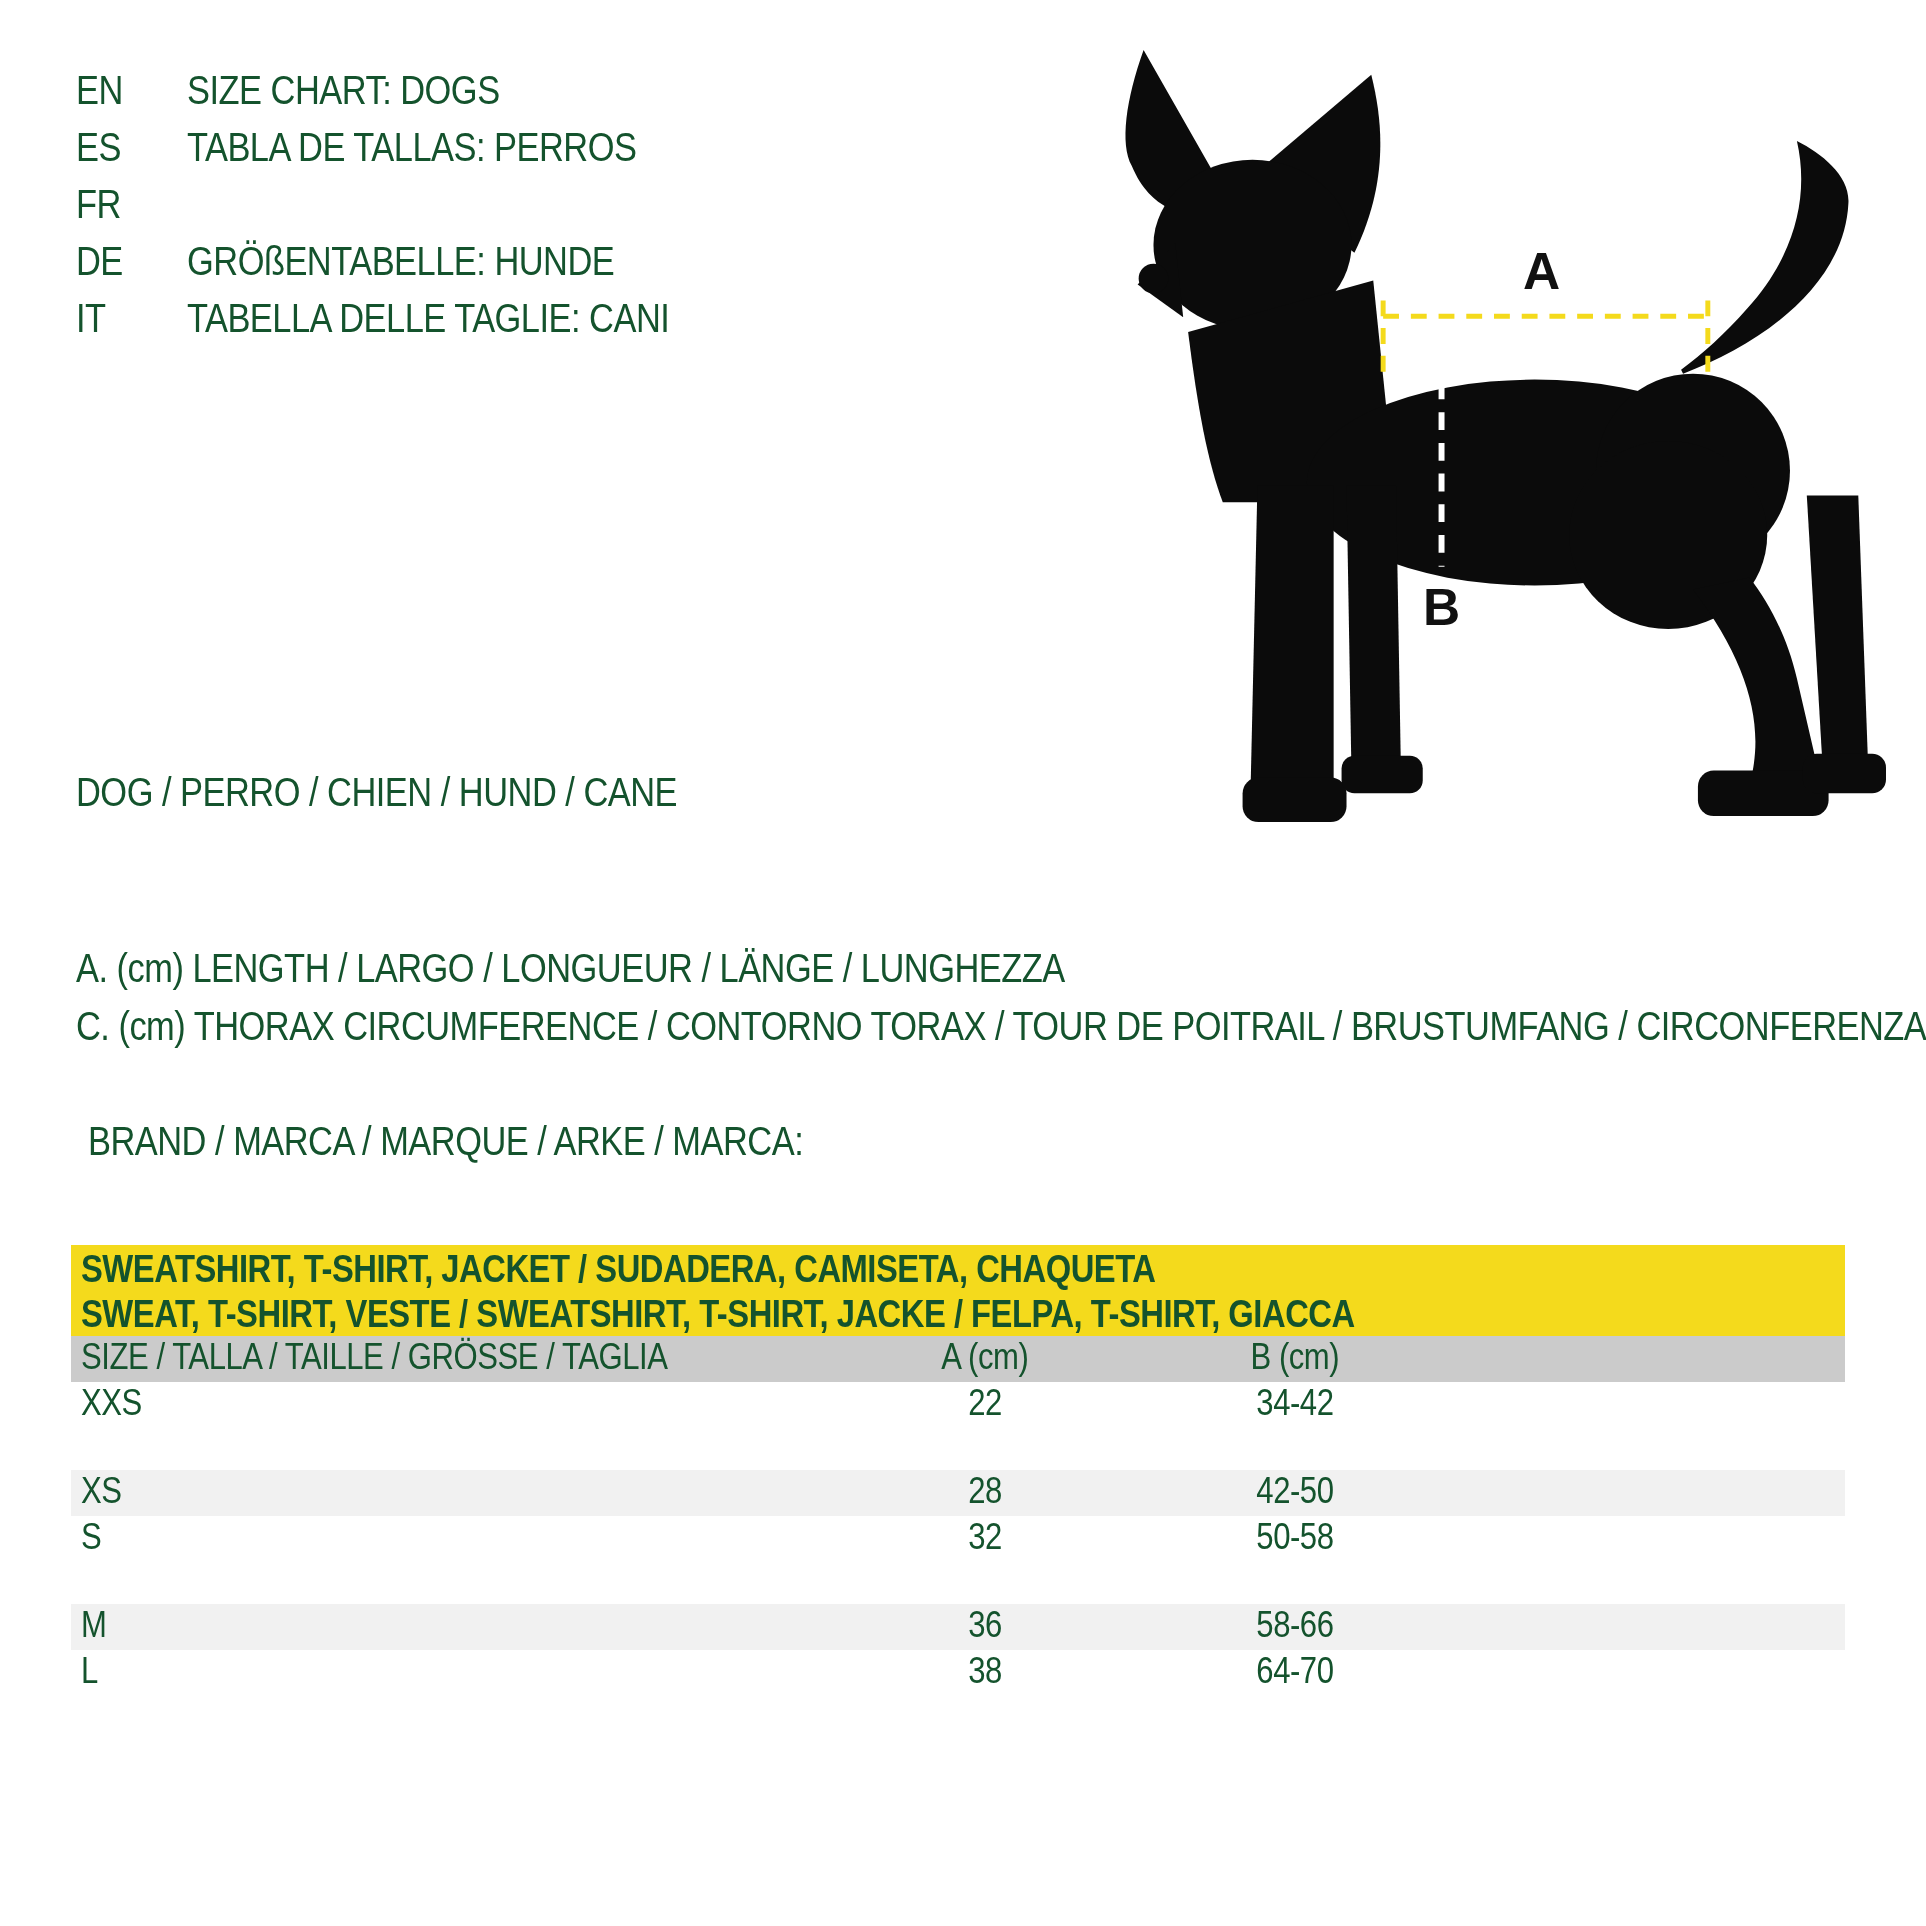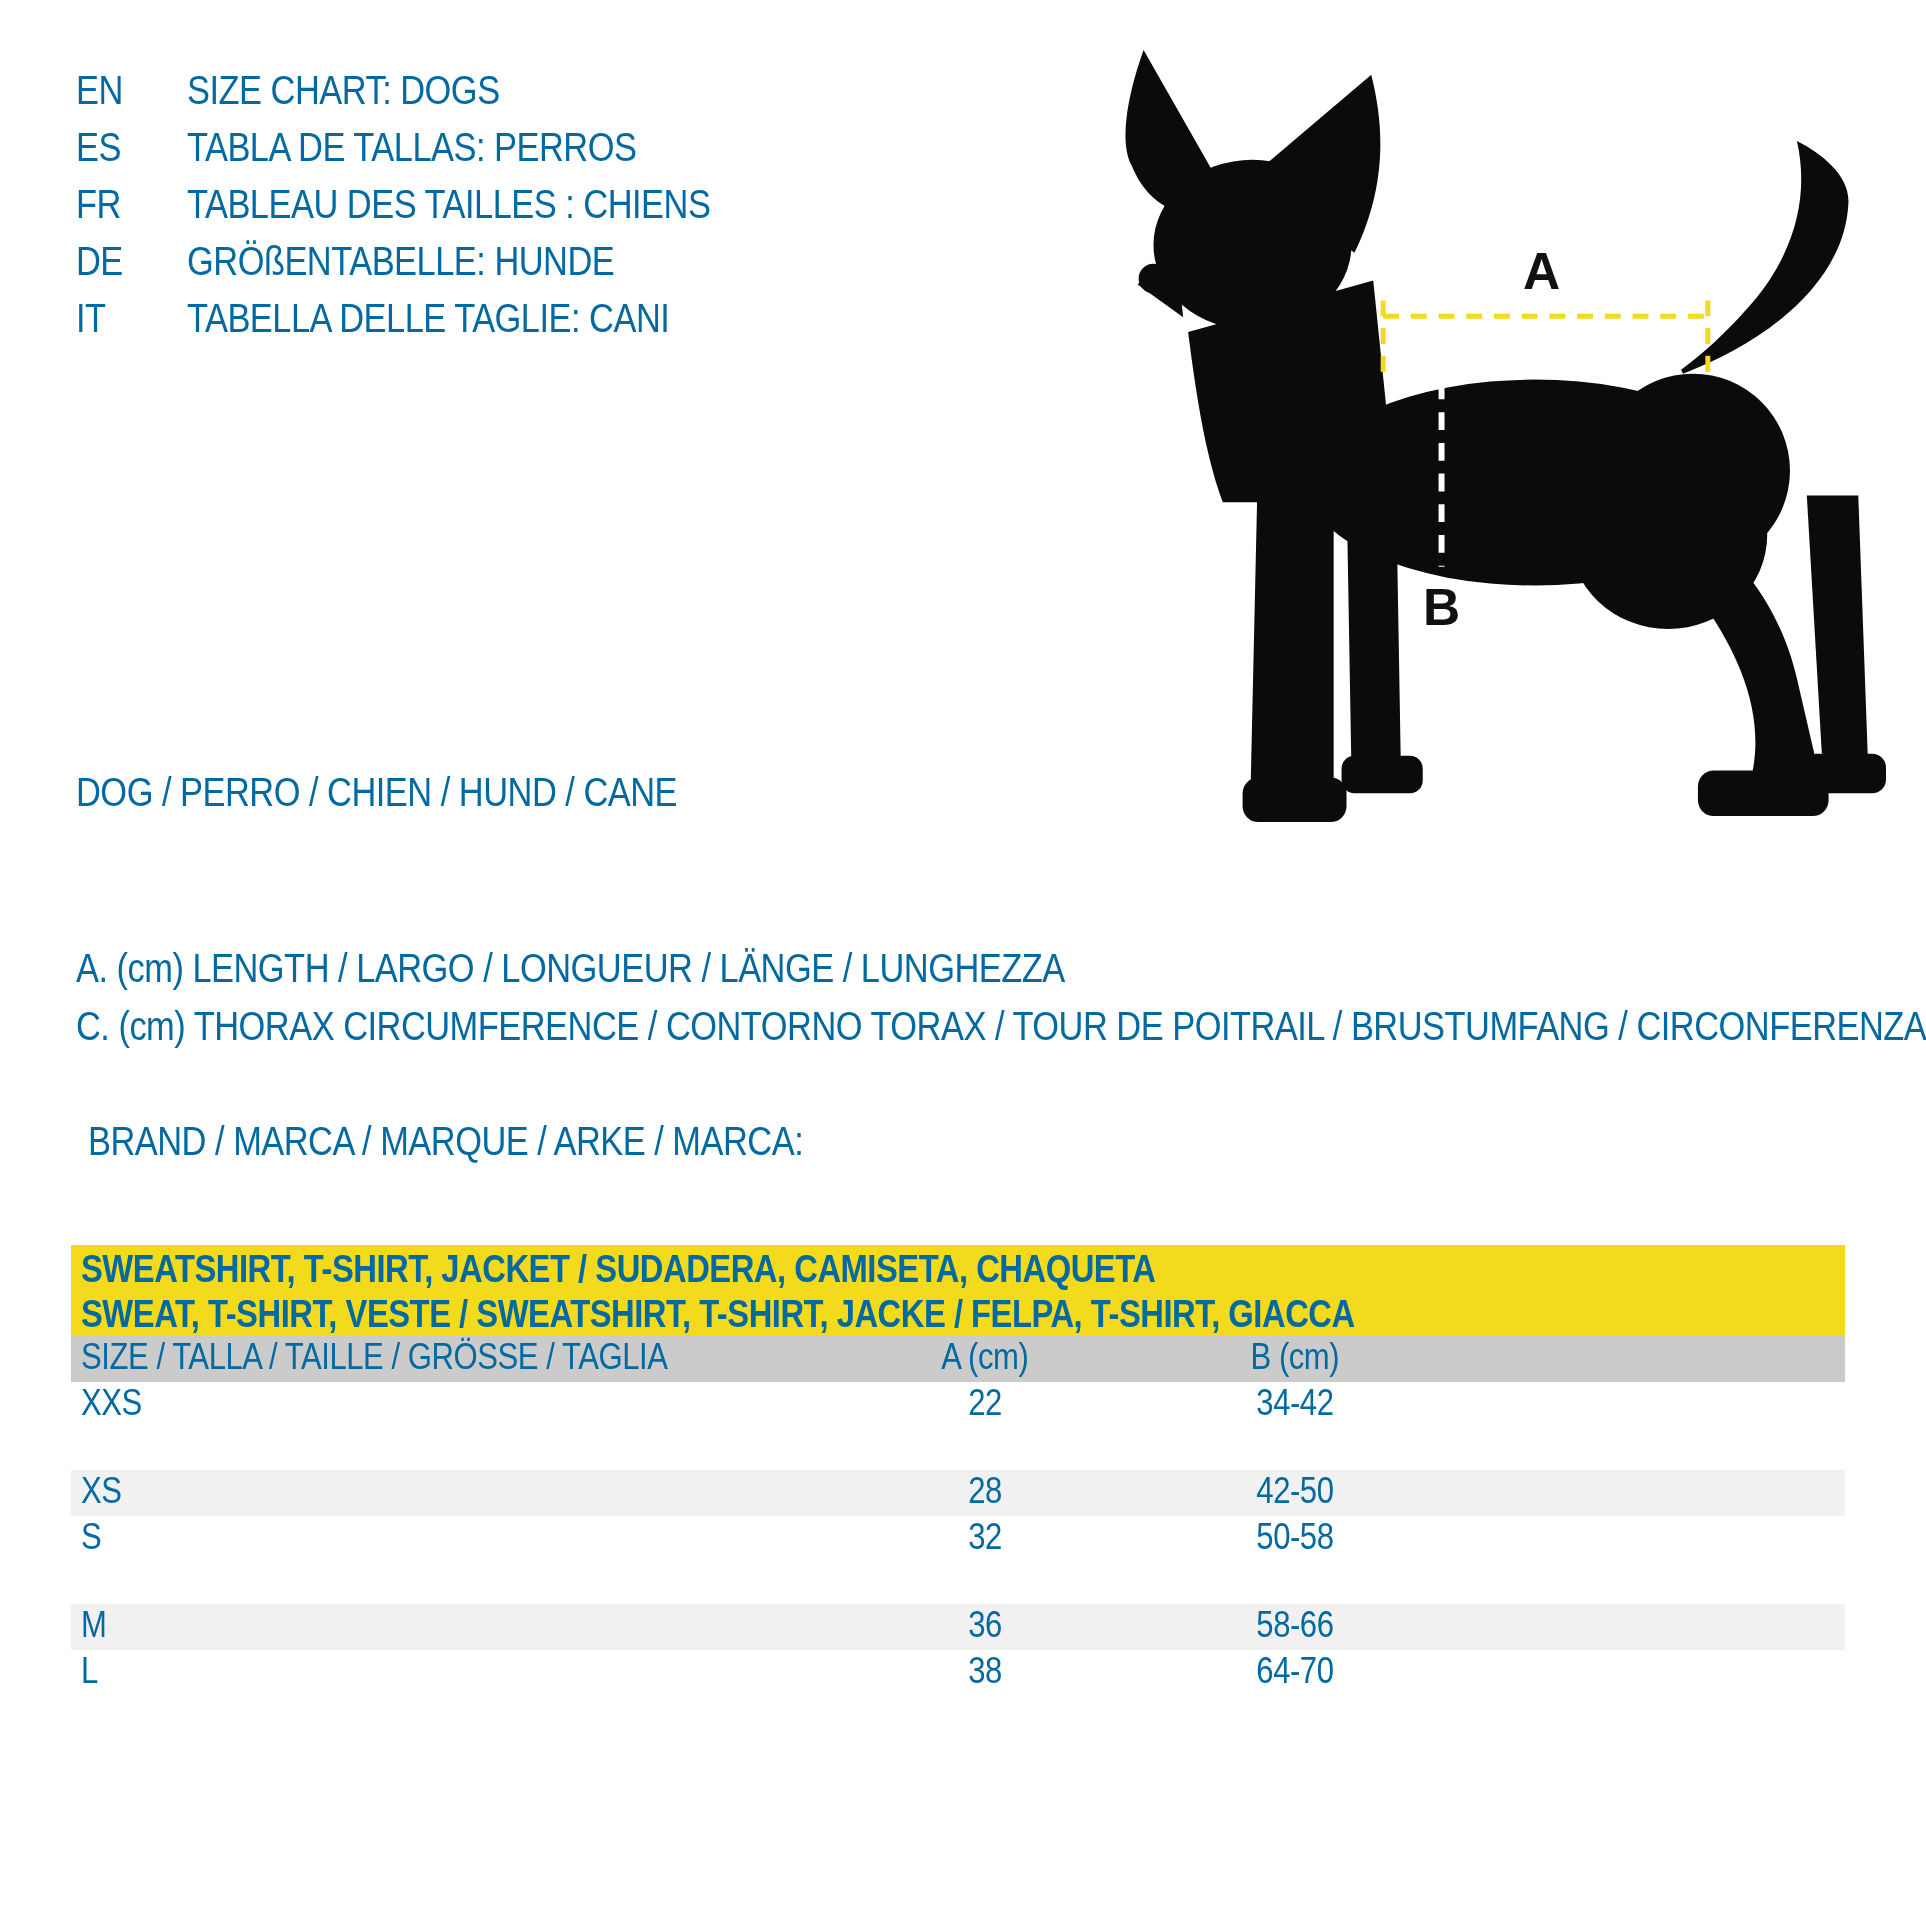--- a/index.html
+++ b/index.html
@@ -1,18 +1,18 @@
 <!DOCTYPE html>
 <html><head>
 <meta charset="utf-8">
 <style>
   html,body{margin:0;padding:0;background:#ffffff;}
   .canvas{
     position:relative;width:1927px;height:1844px;background:#ffffff;overflow:hidden;
-    font-family:"Liberation Sans","DejaVu Sans",sans-serif;color:#0369a1;
+    font-family:"Liberation Sans","DejaVu Sans",sans-serif;color:#14532d;
     -webkit-font-smoothing:antialiased;
   }
   
   .cx{display:inline-block;transform:scaleX(0.84);transform-origin:0 50%;white-space:nowrap;letter-spacing:-0.015em;}
   .cxc{display:inline-block;transform:scaleX(0.84);transform-origin:50% 50%;white-space:nowrap;letter-spacing:-0.015em;}
 
   
   .lang-block{position:absolute;left:76px;top:62px;}
   .lang-row{display:flex;height:57px;align-items:center;font-size:41px;font-weight:500;}
   .lang-code{width:111px;flex:0 0 111px;}
@@ -44,21 +44,20 @@
     <div class="lang-row">
       <span class="lang-code"><span class="cx">EN</span></span>
       <span><span class="cx">SIZE CHART: DOGS</span></span>
     </div>
     <div class="lang-row">
       <span class="lang-code"><span class="cx">ES</span></span>
       <span><span class="cx">TABLA DE TALLAS: PERROS</span></span>
     </div>
     <div class="lang-row">
       <span class="lang-code"><span class="cx">FR</span></span>
-      <span><span class="cx">TABLEAU DES TAILLES : CHIENS</span></span>
     </div>
     <div class="lang-row">
       <span class="lang-code"><span class="cx">DE</span></span>
       <span><span class="cx">GRÖßENTABELLE: HUNDE</span></span>
     </div>
     <div class="lang-row">
       <span class="lang-code"><span class="cx">IT</span></span>
       <span><span class="cx">TABELLA DELLE TAGLIE: CANI</span></span>
     </div>
   </div>

